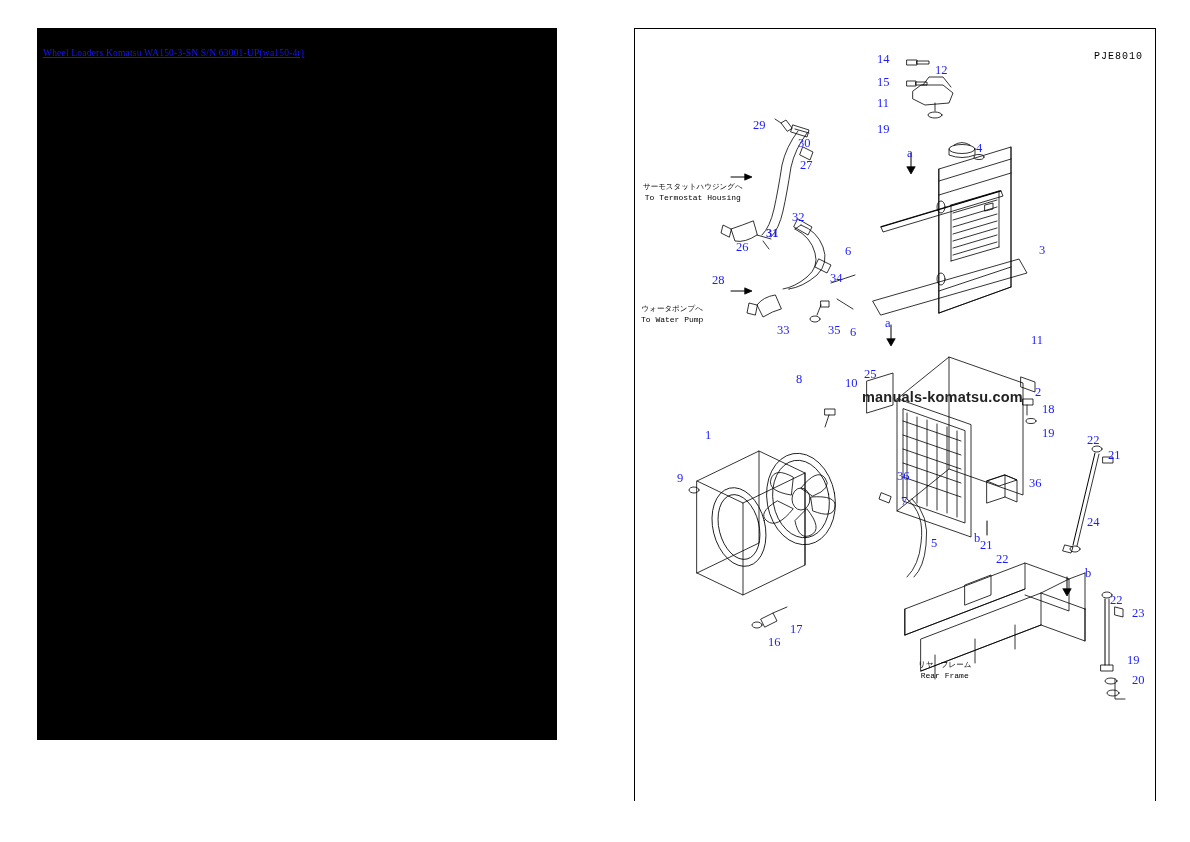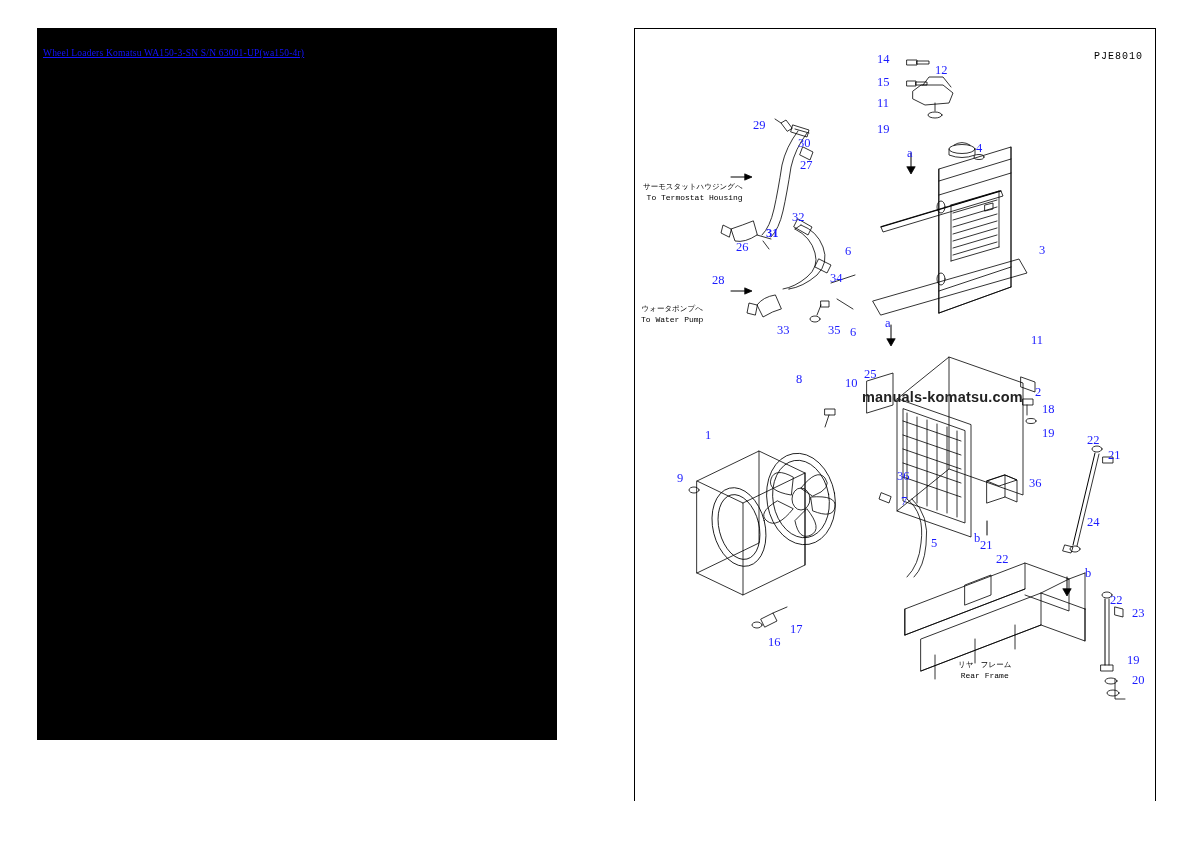--- a/index.html
+++ b/index.html
@@ -222,29 +222,29 @@
         <path d="M450 580 l0 32"></path>
         <path d="M434 550 l16 -6"></path>
         <path d="M450 544 l0 36"></path>
         <path d="M406 564 l28 -14"></path>
         <path d="M480 650 l0 20 l10 0"></path>
       </g>
     </svg>
 
     <div id="watermark">manuals-komatsu.com</div>
 
-    <div class="anno" style="left:8px;top:152px;text-align:right;">
+    <div class="anno" style="left:8px;top:152px;">
       <div class="jp">サーモスタットハウジングへ</div>
       <div>To Termostat Housing</div>
     </div>
     <div class="anno" style="left:6px;top:274px;">
       <div class="jp">ウォータポンプへ</div>
       <div>To Water Pump</div>
     </div>
-    <div class="anno" style="left:283px;top:630px;margin-left:40px;">
+    <div class="anno" style="left:283px;top:630px;">
       <div class="jp">リヤ　フレーム</div>
       <div>Rear Frame</div>
     </div>
 
     <div class="cn" style="left:242px;top:24px;">14</div>
     <div class="cn" style="left:300px;top:35px;">12</div>
     <div class="cn" style="left:242px;top:47px;">15</div>
     <div class="cn" style="left:242px;top:68px;">11</div>
     <div class="cn" style="left:242px;top:94px;">19</div>
     <div class="cn" style="left:341px;top:113px;">4</div>

